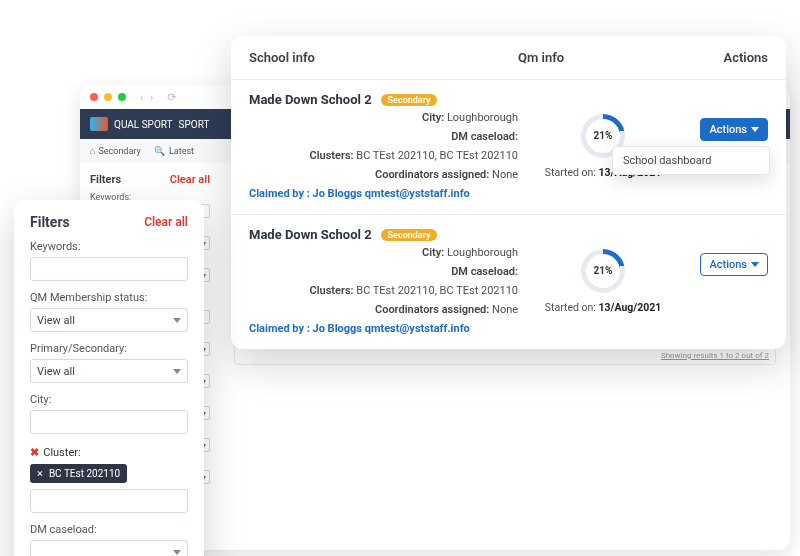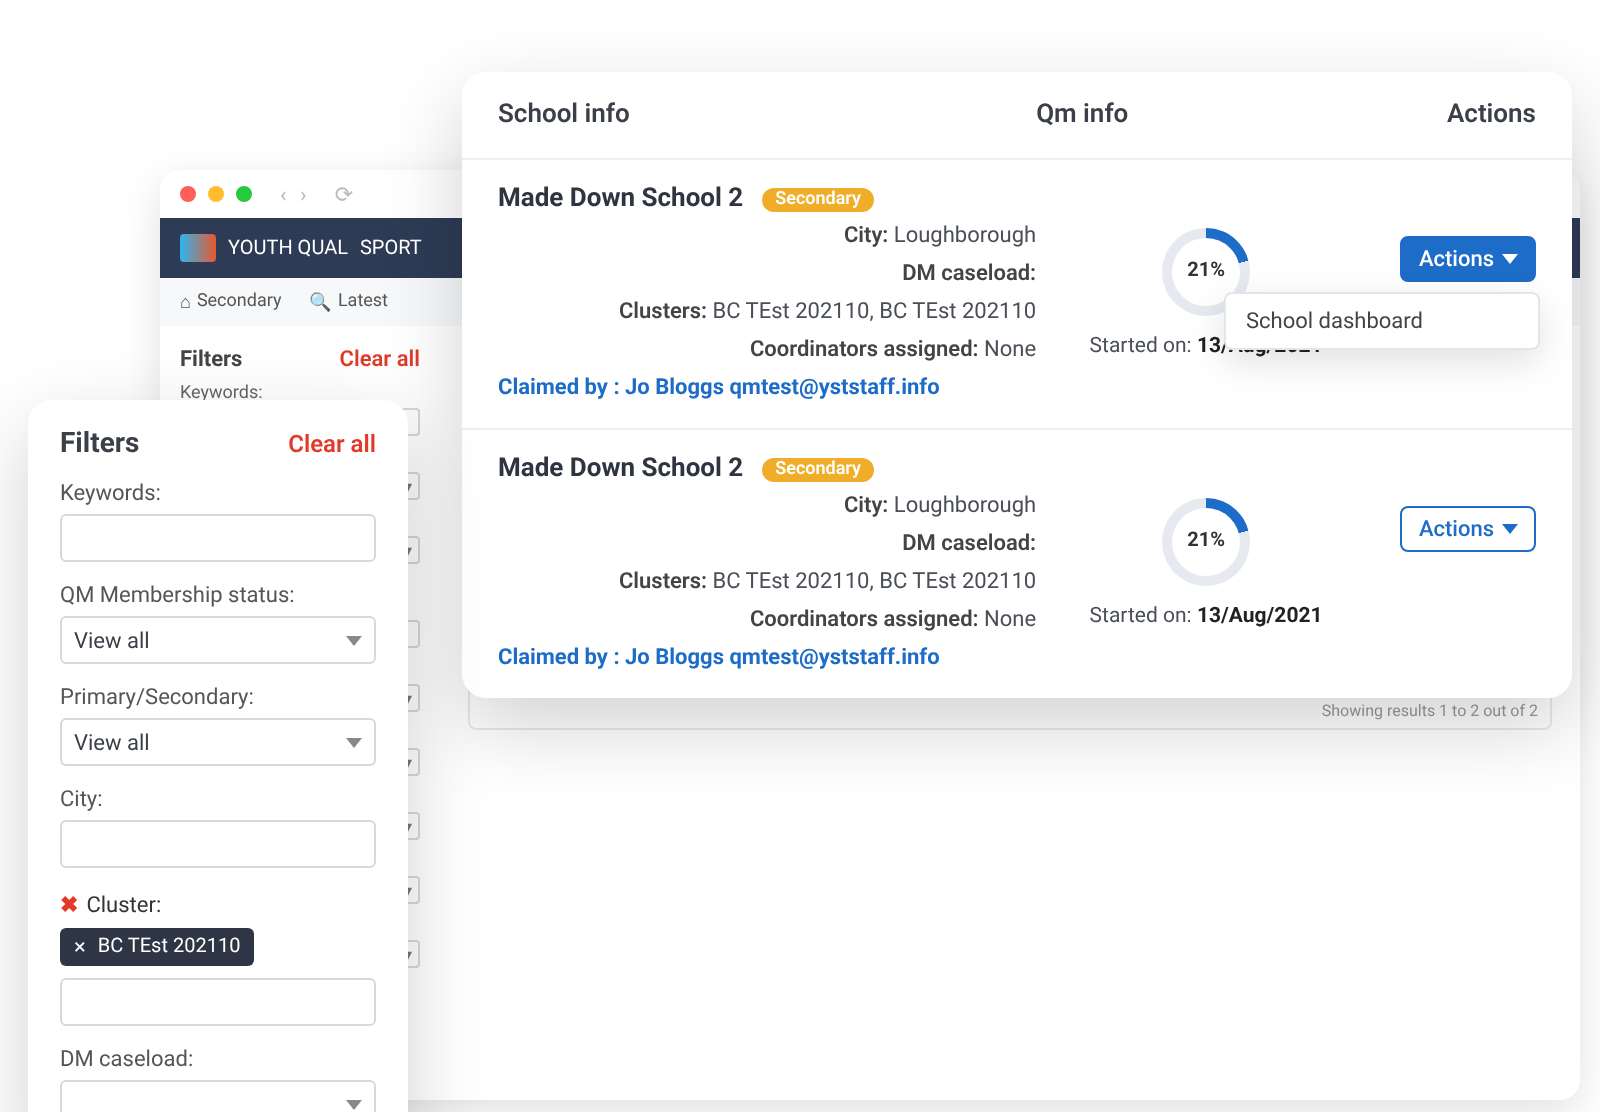--- a/index.html
+++ b/index.html
@@ -45,21 +45,21 @@
   .bg-table { border:1px solid #e6e9ee; border-radius:4px; font-size:8px; color:#888;}
   .bg-th { display:flex; padding:5px 8px; border-bottom:1px solid #e6e9ee;}
   .bg-th div:nth-child(1){flex:2;} .bg-th div:nth-child(2){flex:1; text-align:center;} .bg-th div:nth-child(3){width:50px; text-align:right;}
   .bg-row { display:flex; padding:6px 8px; border-bottom:1px solid #f1f3f6;}
   .bg-row .col1{flex:2;} .bg-row .col2{flex:1; text-align:center;} .bg-row .col3{width:50px; text-align:right;}
   .bg-row b { color:#666; font-weight:600;}
   .bg-pill { display:inline-block; background:#f0ad2a; color:#fff; font-size:6px; padding:0 3px; border-radius:6px; vertical-align:middle;}
   .bg-link { color:#2a7bd4;}
   .bg-ring { width:22px; height:22px; border-radius:50%; border:2px solid #e6e9ee; border-top-color:#2a7bd4; display:inline-block; vertical-align:middle;}
   .bg-act { display:inline-block; border:1px solid #2a7bd4; color:#2a7bd4; padding:1px 4px; border-radius:2px; font-size:7px;}
-  .bg-foot { text-align:right; font-size:8px; color:#999; padding:4px 6px;}
+  .bg-foot { text-align:right; font-size:8px; color:#999; padding:4px 6px;text-decoration:underline;}
 
   
   .fg-card {
     position:absolute; left:231px; top:36px; width:555px;
     background:#fff; border-radius:12px;
     box-shadow: 0 14px 40px rgba(0,0,0,0.18);
     overflow:visible; z-index:50;
     font-size:12px; color:#4a4e57;
   }
   .fg-head { display:flex; padding:14px 18px; border-bottom:1px solid #eceef2; font-weight:600; color:#3a3f48; font-size:13px;}
@@ -124,21 +124,21 @@
 <div class="bg-browser">
   <div class="bg-titlebar">
     <span class="tl-dot td-red"></span>
     <span class="tl-dot td-yel"></span>
     <span class="tl-dot td-grn"></span>
     <span class="arrows">‹ ›</span>
     <span class="refresh">⟳</span>
   </div>
   <div class="bg-header">
     <span class="logo-ico"></span>
-    <span>YOUTH QUAL</span>
+    <span>QUAL SPORT</span>
     <span>SPORT</span>
   </div>
   <div class="bg-nav">
     <span class="nav-item">⌂ <span>Secondary</span></span>
     <span class="nav-item">🔍 <span>Latest</span></span>
   </div>
   <div class="bg-body">
     <div class="bg-side">
       <div class="f-heading">
         <span>Filters</span>

